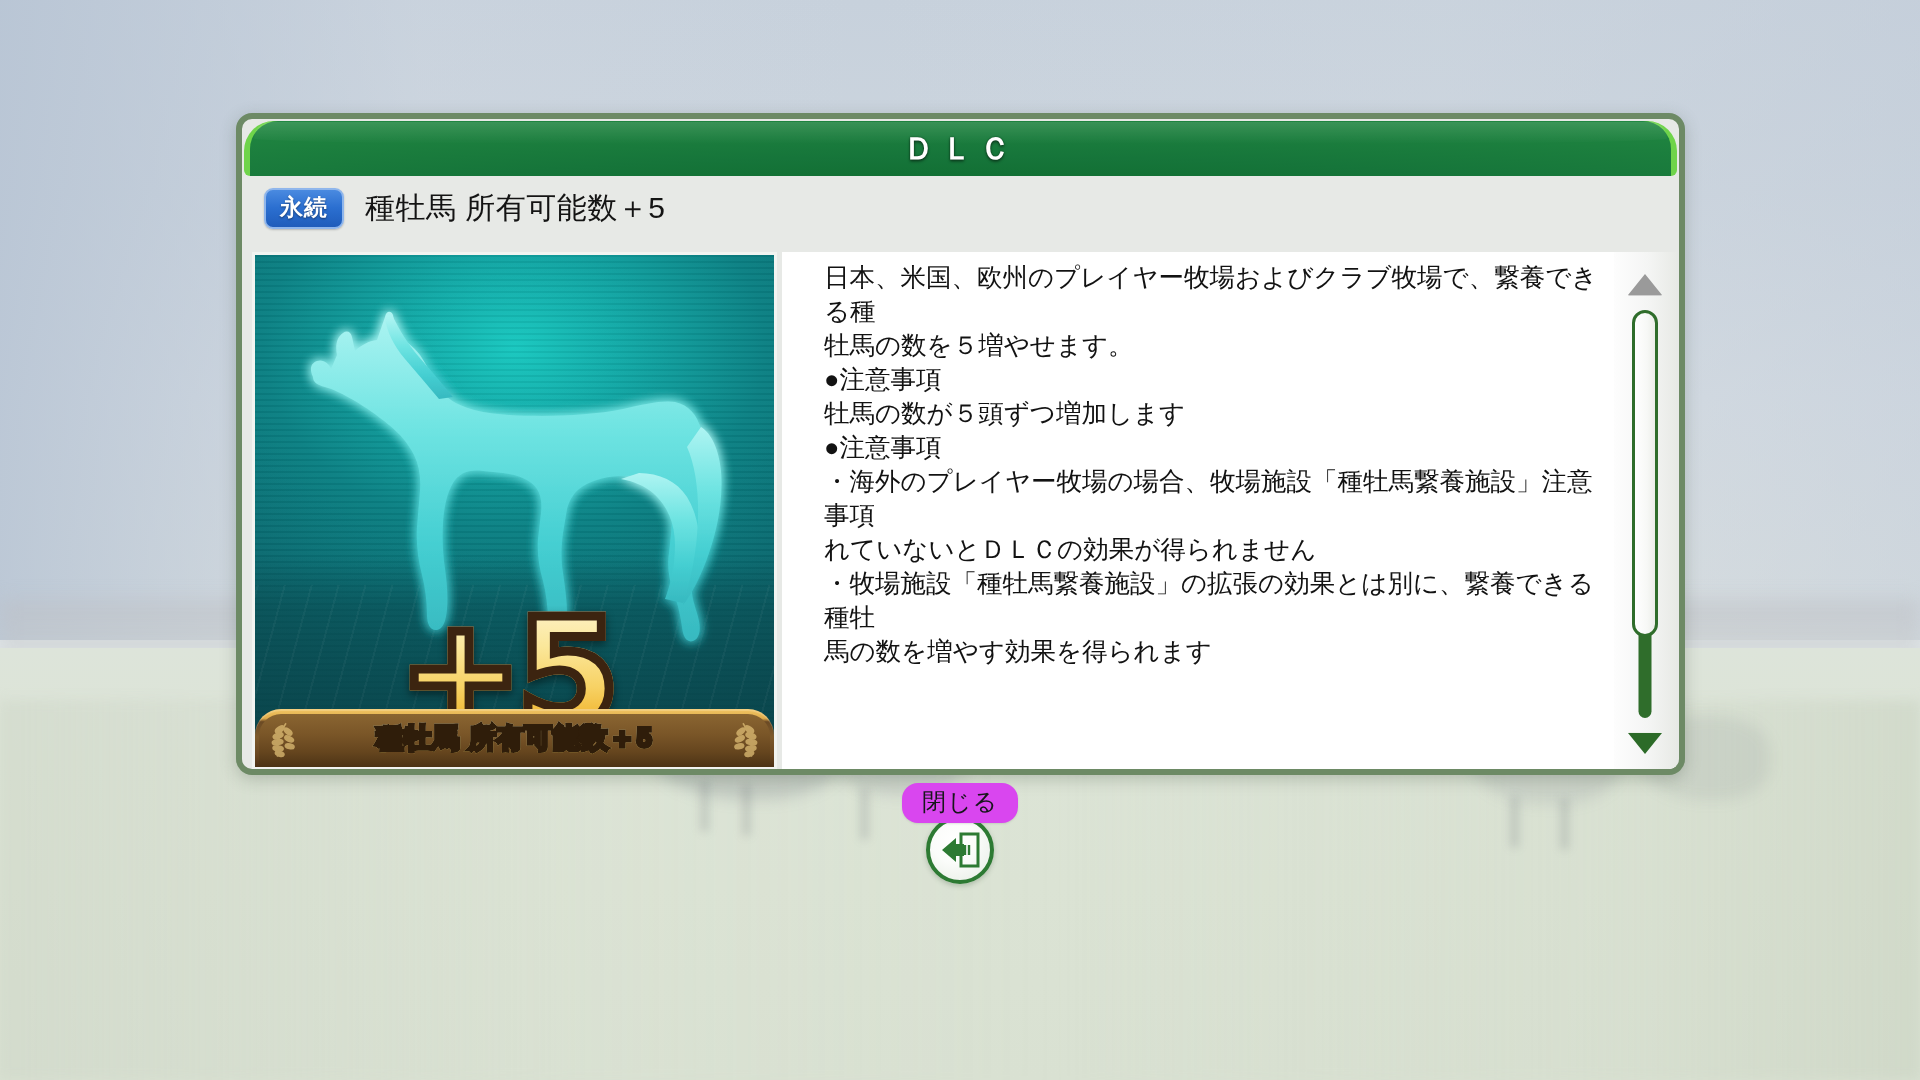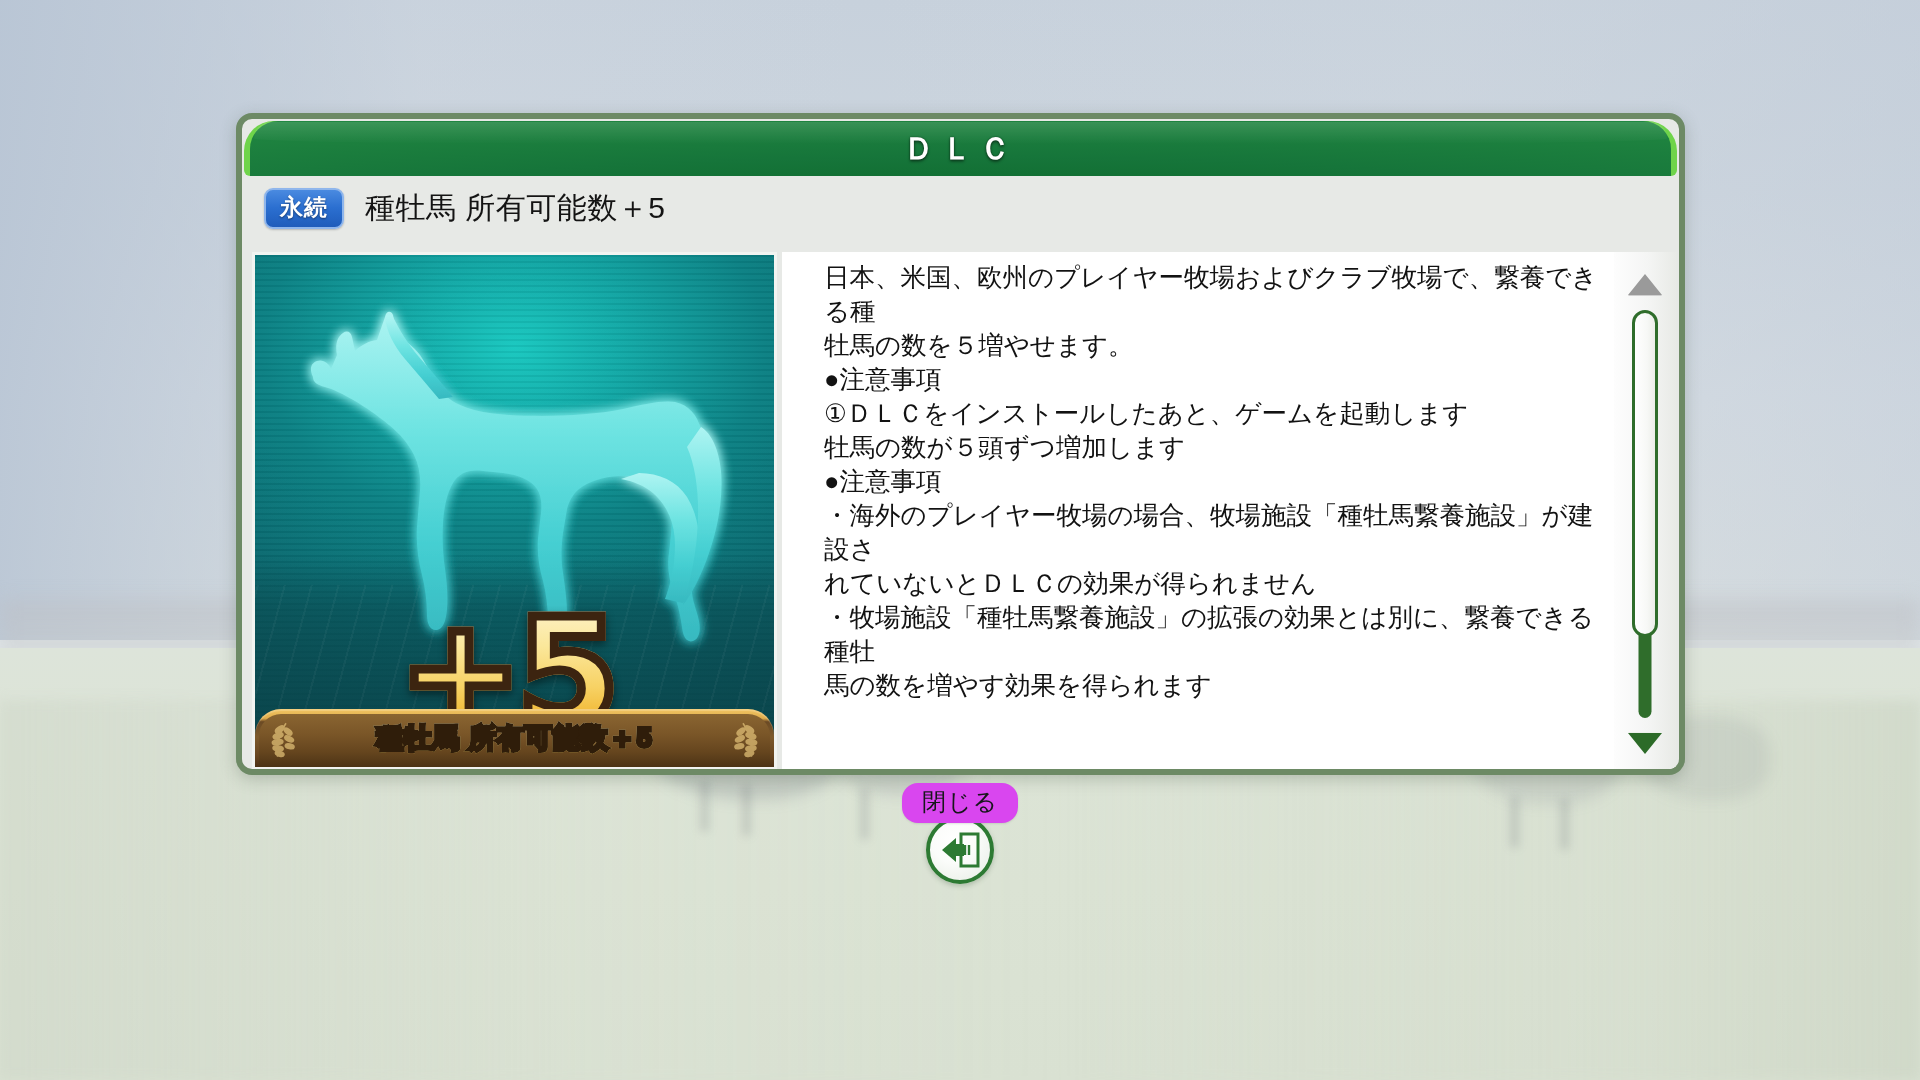--- a/index.html
+++ b/index.html
@@ -412,24 +412,23 @@
         </svg>
         <div class="caption-text">種牡馬 所有可能数＋5</div>
       </div>
     </div>
 
     <div class="desc-wrap">
       <div class="desc-text" id="desc-text">
           <p>日本、米国、欧州のプレイヤー牧場およびクラブ牧場で、繋養できる種</p>
           <p>牡馬の数を５増やせます。</p>
           <p>●注意事項</p>
-          <p>①ＤＬＣをインストールしたあと、ゲームを起動します</p>
           <p>牡馬の数が５頭ずつ増加します</p>
           <p>●注意事項</p>
-          <p>・海外のプレイヤー牧場の場合、牧場施設「種牡馬繋養施設」が建設さ</p>
+          <p>・海外のプレイヤー牧場の場合、牧場施設「種牡馬繋養施設」注意事項</p>
           <p>れていないとＤＬＣの効果が得られません</p>
           <p>・牧場施設「種牡馬繋養施設」の拡張の効果とは別に、繋養できる種牡</p>
           <p>馬の数を増やす効果を得られます</p>
         </div>
 
       <div class="scroll-col">
         <div class="sb-arrow-up" style="border-bottom-color: rgb(154, 154, 154);"></div>
         <div class="sb-track"></div>
         <div class="sb-track-fill" style="background: rgb(47, 109, 43);"></div>
         <div class="sb-thumb"></div>

